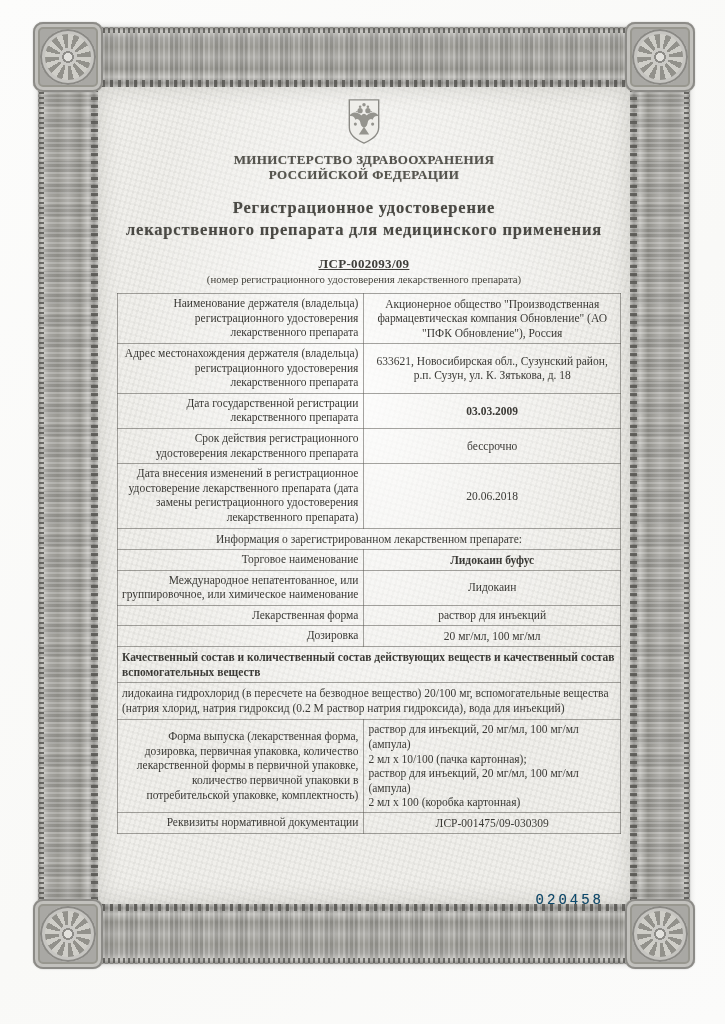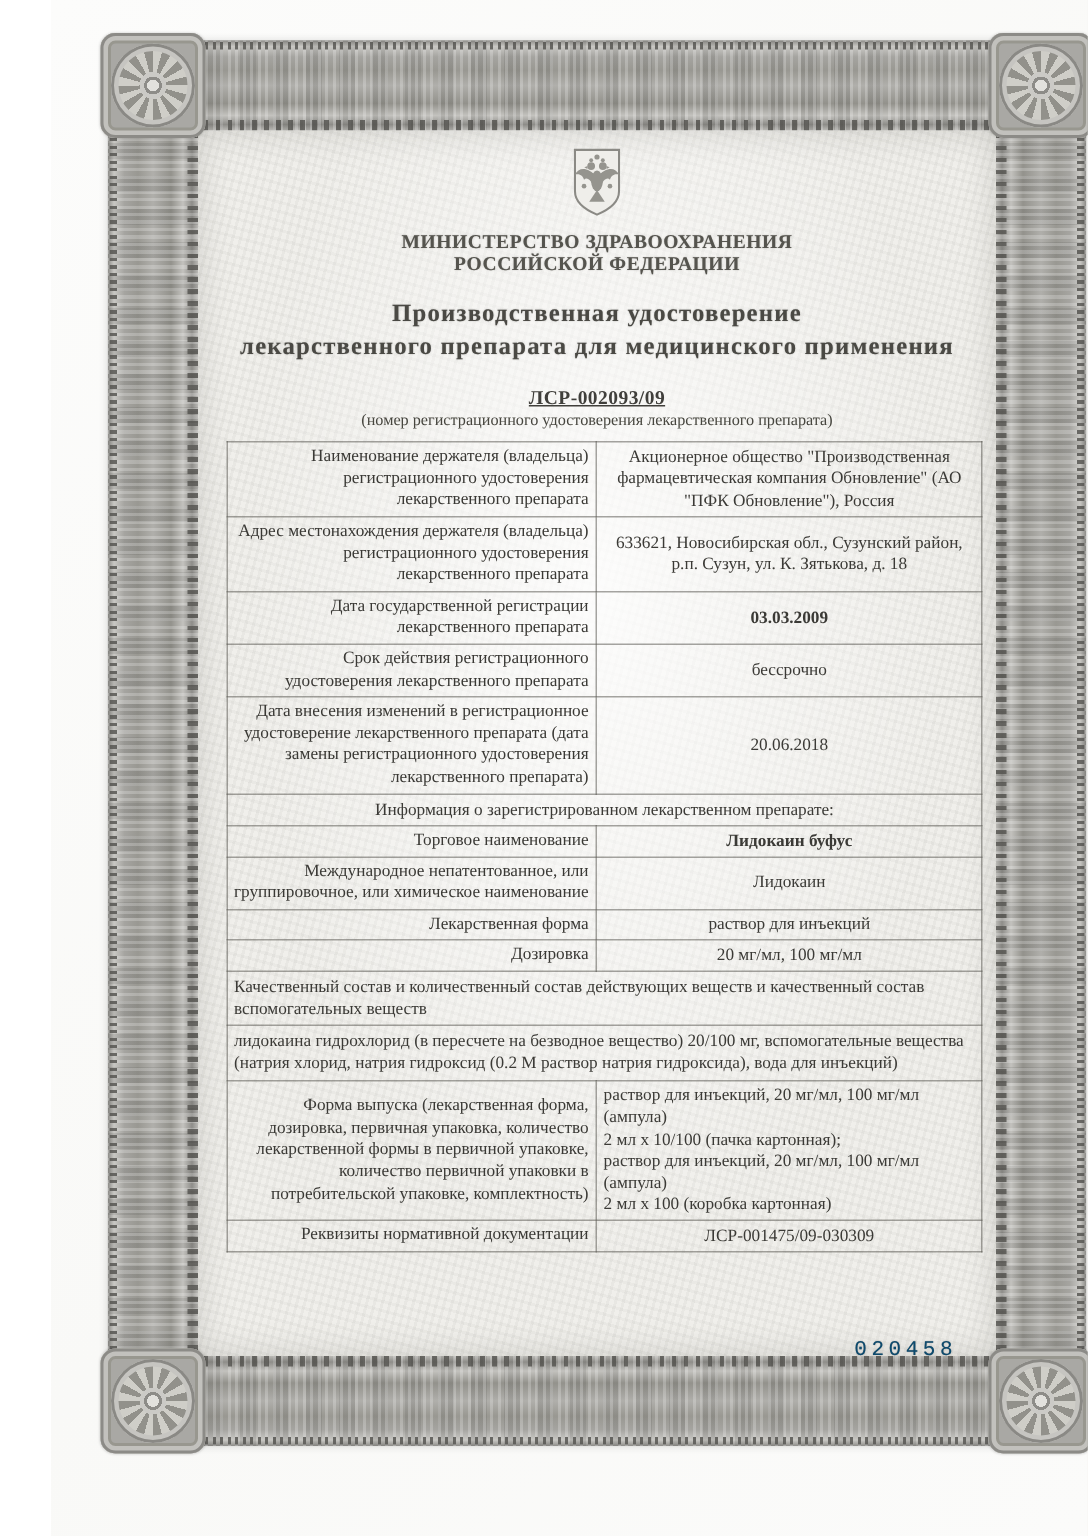--- a/index.html
+++ b/index.html
@@ -6,21 +6,20 @@
   body {
     width:725px; height:1024px;
     background:#ffffff;
     font-family:"Liberation Serif", serif;
     position:relative;
     overflow:hidden;
   }
   .page {
     position:absolute; inset:0;
     background:linear-gradient(135deg,#fcfcfb 0%,#f9f9f7 55%,#fbfbfa 100%);
-    margin-left:34px;
   }
   
   .cert {
     position:absolute; left:38px; top:27px; width:652px; height:937px;
     background:#b2b1ad;
     box-shadow:0 0 6px rgba(0,0,0,.16), 0 0 1px rgba(0,0,0,.25);
   }
   .band { position:absolute; z-index:1; }
   .band-top,.band-bottom { left:0; right:0; height:60px; }
   .band-top{ top:0; }
@@ -103,21 +102,21 @@
   table.cert-table {
     border-collapse:collapse; table-layout:fixed;
     width:504px; margin:8px 8px 0 19px;
     font-size:11.5px; line-height:1.27; color:#3b3a36;
   }
   .cert-table td { border:1px solid rgba(92,91,85,.55); vertical-align:middle; }
   .cert-table .lbl { width:47%; font-weight:normal; text-align:right; padding:2px 5px 3px 4px; color:#3a3935; }
   .cert-table .val { text-align:center; padding:2px 6px; }
   .cert-table .bv  { font-weight:bold; }
   .cert-table .section { text-align:center; padding:3px 4px; font-weight:normal; }
-  .cert-table .comp-h { font-weight:normal; text-align:left; padding:3px 4px; }
+  .cert-table .comp-h { font-weight:bold; text-align:left; padding:3px 4px; }
   .cert-table .comp-t { text-align:left; padding:3px 4px 4px 4px; }
   .cert-table .val-left { text-align:left; padding:2px 4px; vertical-align:top; white-space:pre-line; }
   .cert-table .val-left-mid { text-align:center; padding:2px 4px; }
   
   .serial {
     position:absolute; right:86px; bottom:56px; z-index:4;
     font-family:"Liberation Mono", monospace; font-size:14px; letter-spacing:3px;
     color:#0c4a6e; text-shadow:0 0 .7px rgba(78,77,73,.6);
   }
 </style>
@@ -159,21 +158,21 @@
             </g>
           </svg>
         </div>
 
         <div class="ministry">
           <div>МИНИСТЕРСТВО ЗДРАВООХРАНЕНИЯ</div>
           <div>РОССИЙСКОЙ ФЕДЕРАЦИИ</div>
         </div>
 
         <div class="doc-title">
-          <div>Производственная удостоверение</div>
+          <div>Регистрационное удостоверение</div>
           <div>лекарственного препарата для медицинского применения</div>
         </div>
 
         <div class="reg-num">ЛСР-002093/09</div>
         <div class="reg-cap">(номер регистрационного удостоверения лекарственного препарата)</div>
 
         <table class="cert-table">
           <tbody>
             <tr>
               <td class="lbl">Наименование держателя (владельца) регистрационного удостоверения лекарственного препарата</td>

